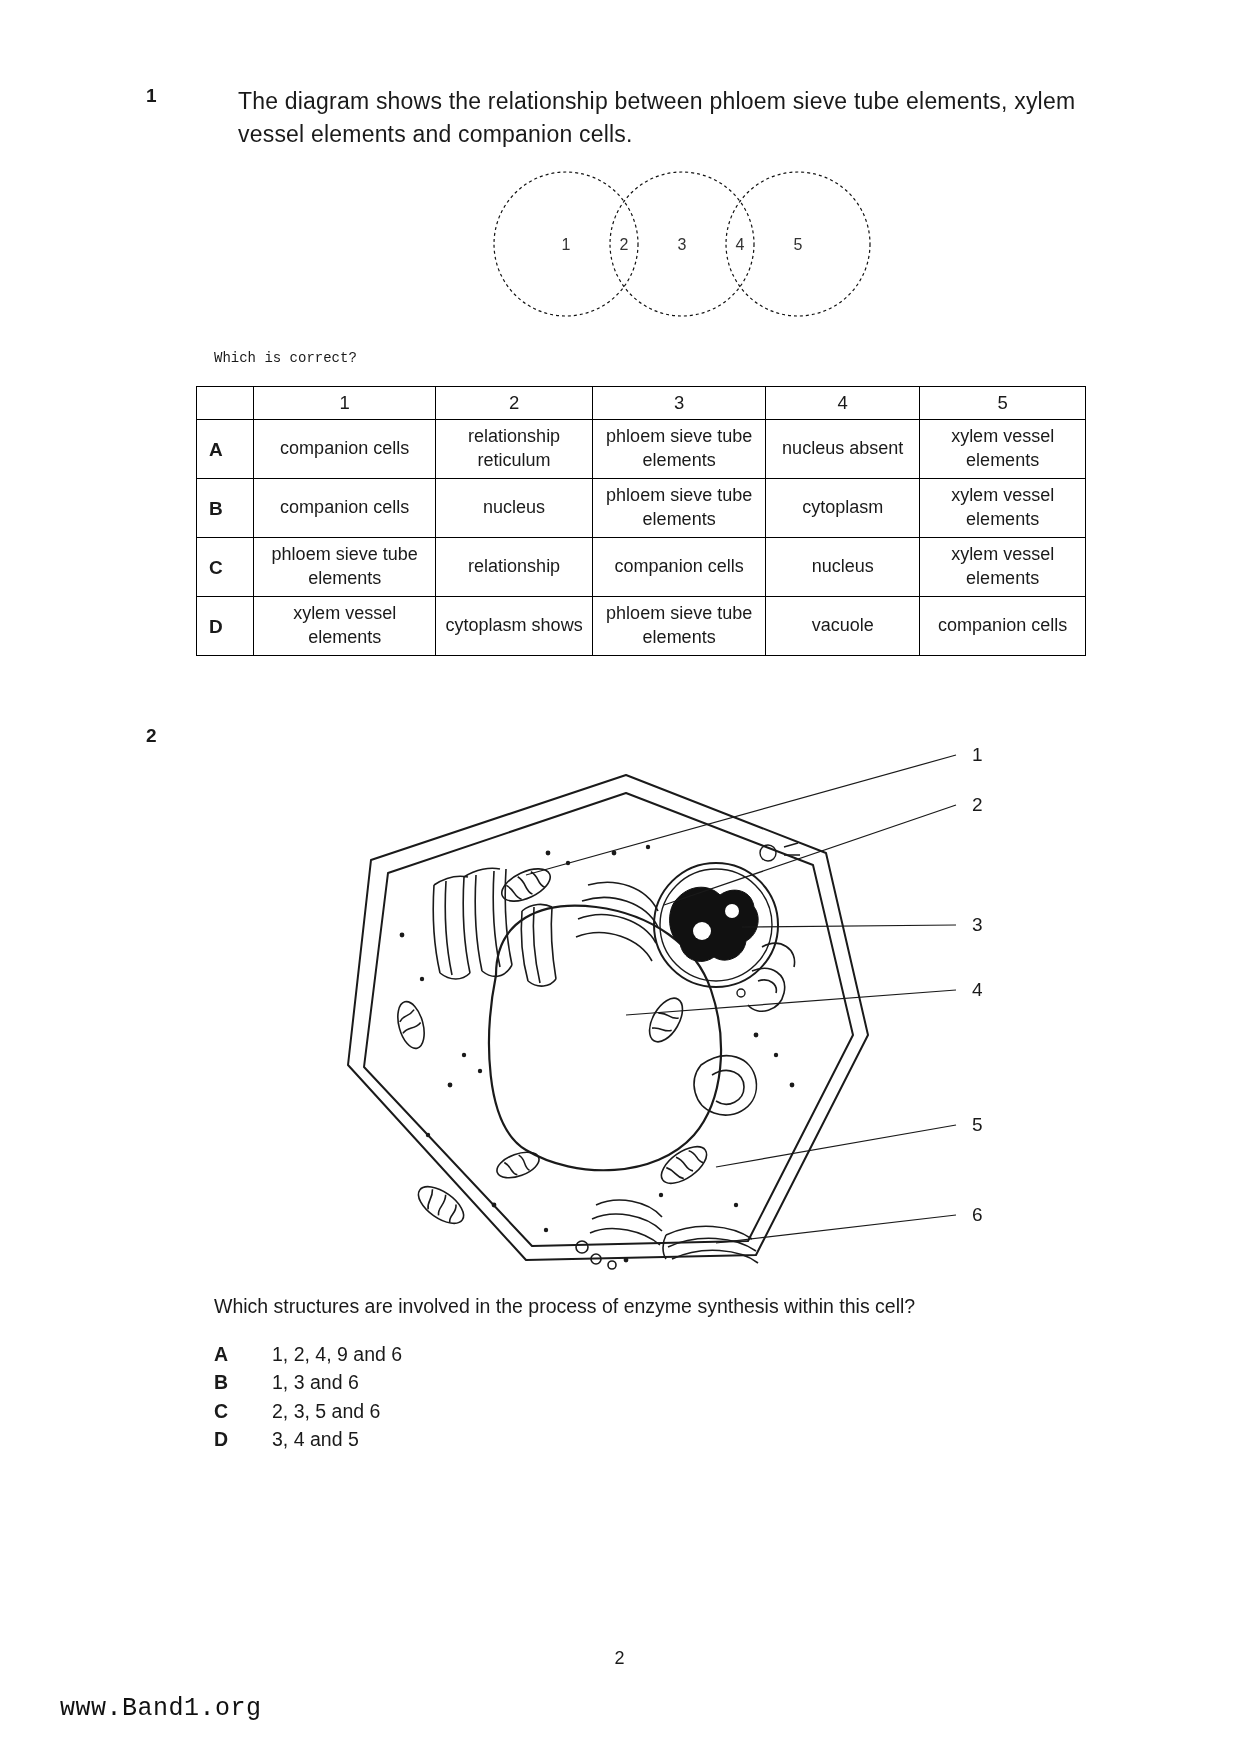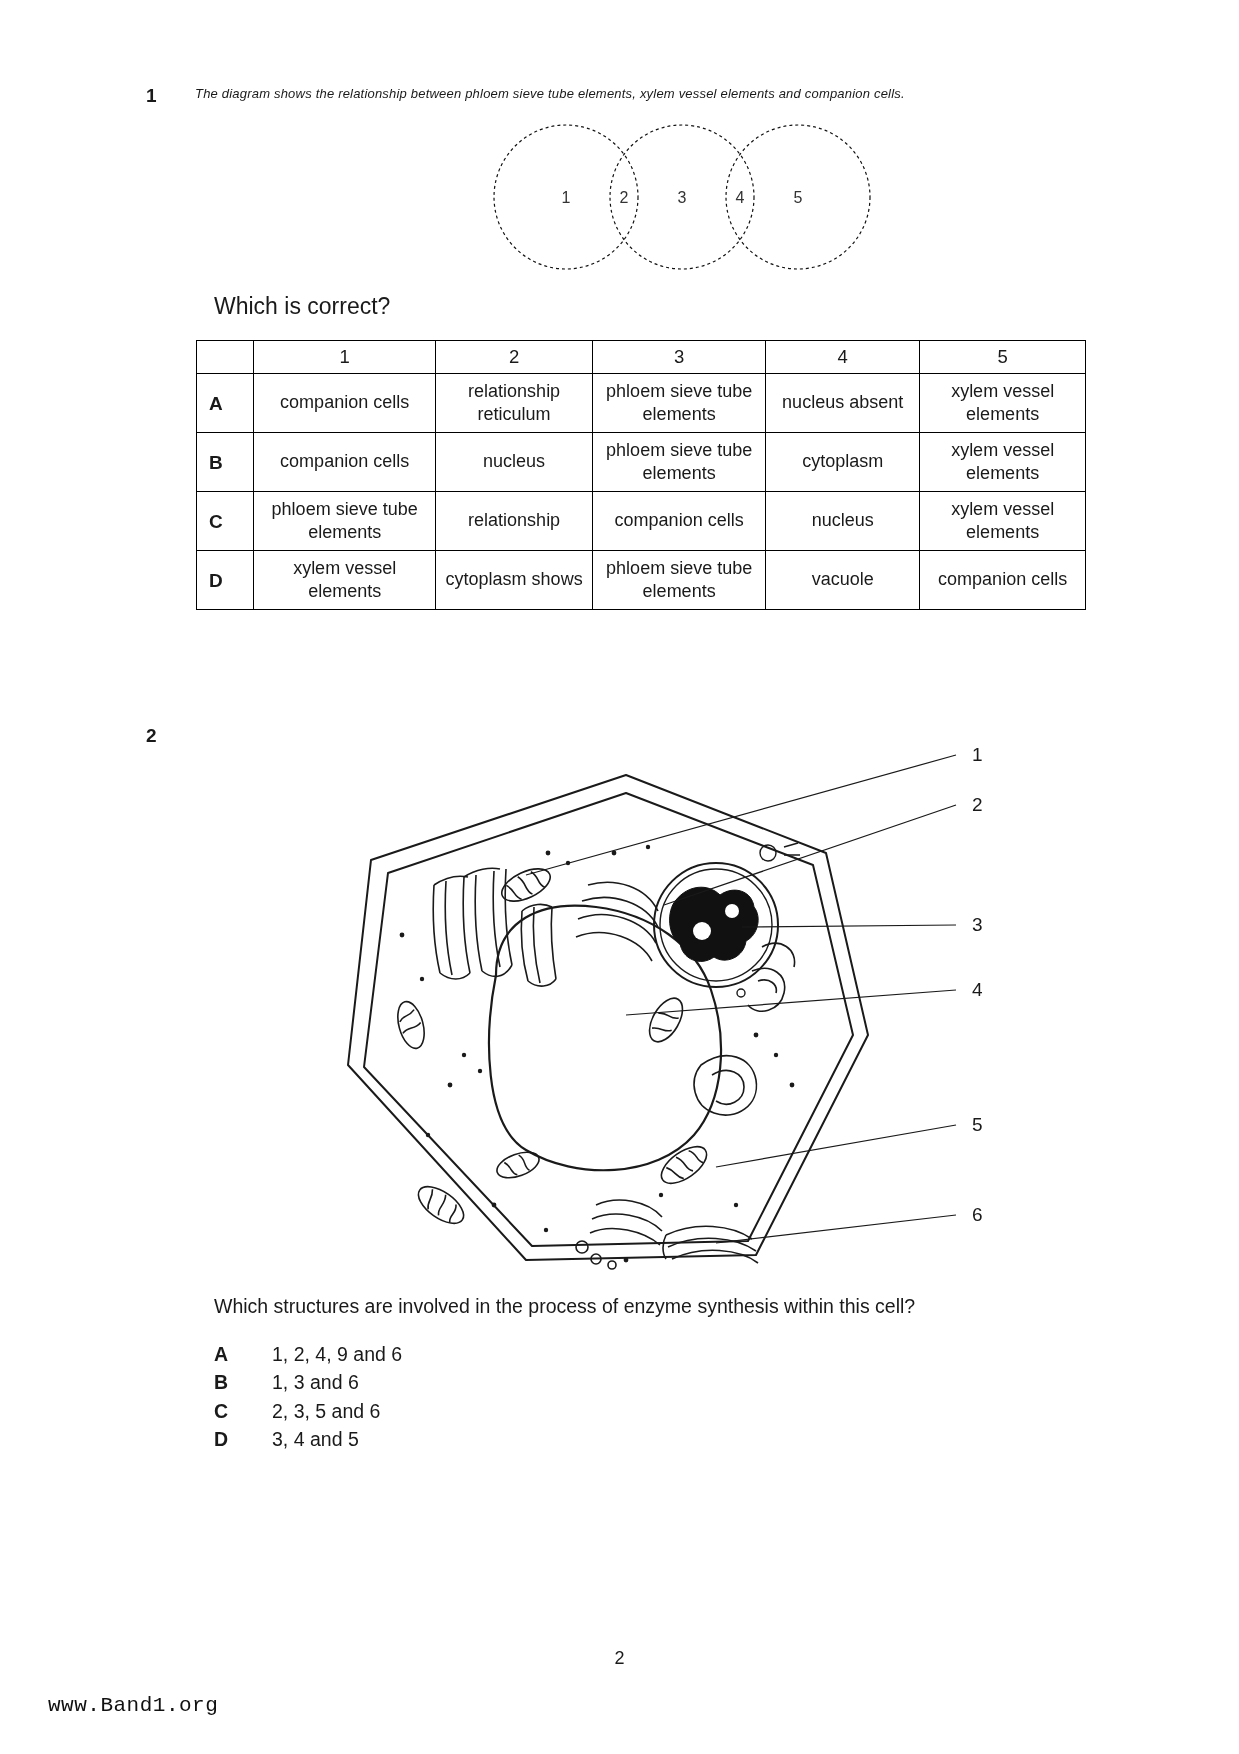--- a/index.html
+++ b/index.html
@@ -28,44 +28,44 @@
     width: 960px;
   }
   .qnum {
     position: absolute;
     left: 0;
     top: 0;
     font-weight: bold;
     font-size: 19px;
   }
   .qtext {
-    margin-left: 49px;
-    font-size: 13px;
+    margin-left: 92px;
+    font-size: 23px;
     line-height: 1.42;
     letter-spacing: 0.2px;
-    font-style: italic;
   }
 
   
   .venn-wrap {
     position: relative;
     margin-left: 68px;
     margin-top: 18px;
     height: 152px;
   }
   .venn {
     position: absolute;
     left: 268px;
     top: 0;
   }
 
   .which {
     margin-left: 68px;
-    margin-top: 20px;
-    font-size: 23px;
+    margin-top: 30px;
+    font-size: 14px;
+    font-family: Liberation Mono, monospace;
   }
 
   
   table.opts {
     margin-left: 50px;
     margin-top: 20px;
     border-collapse: collapse;
     width: 890px;
     font-size: 18px;
   }
@@ -133,24 +133,24 @@
   .pagenum {
     position: absolute;
     left: 0;
     right: 0;
     top: 1648px;
     text-align: center;
     font-size: 18px;
   }
   .site {
     position: absolute;
-    left: 48px;
+    left: 60px;
     top: 1694px;
     font-family: "Liberation Mono", monospace;
-    font-size: 21px;
+    font-size: 25px;
     letter-spacing: 0.5px;
     color: #111;
   }
 </style>
 </head>
 <body>
 
 <div class="page">
 
   <div class="q1">

